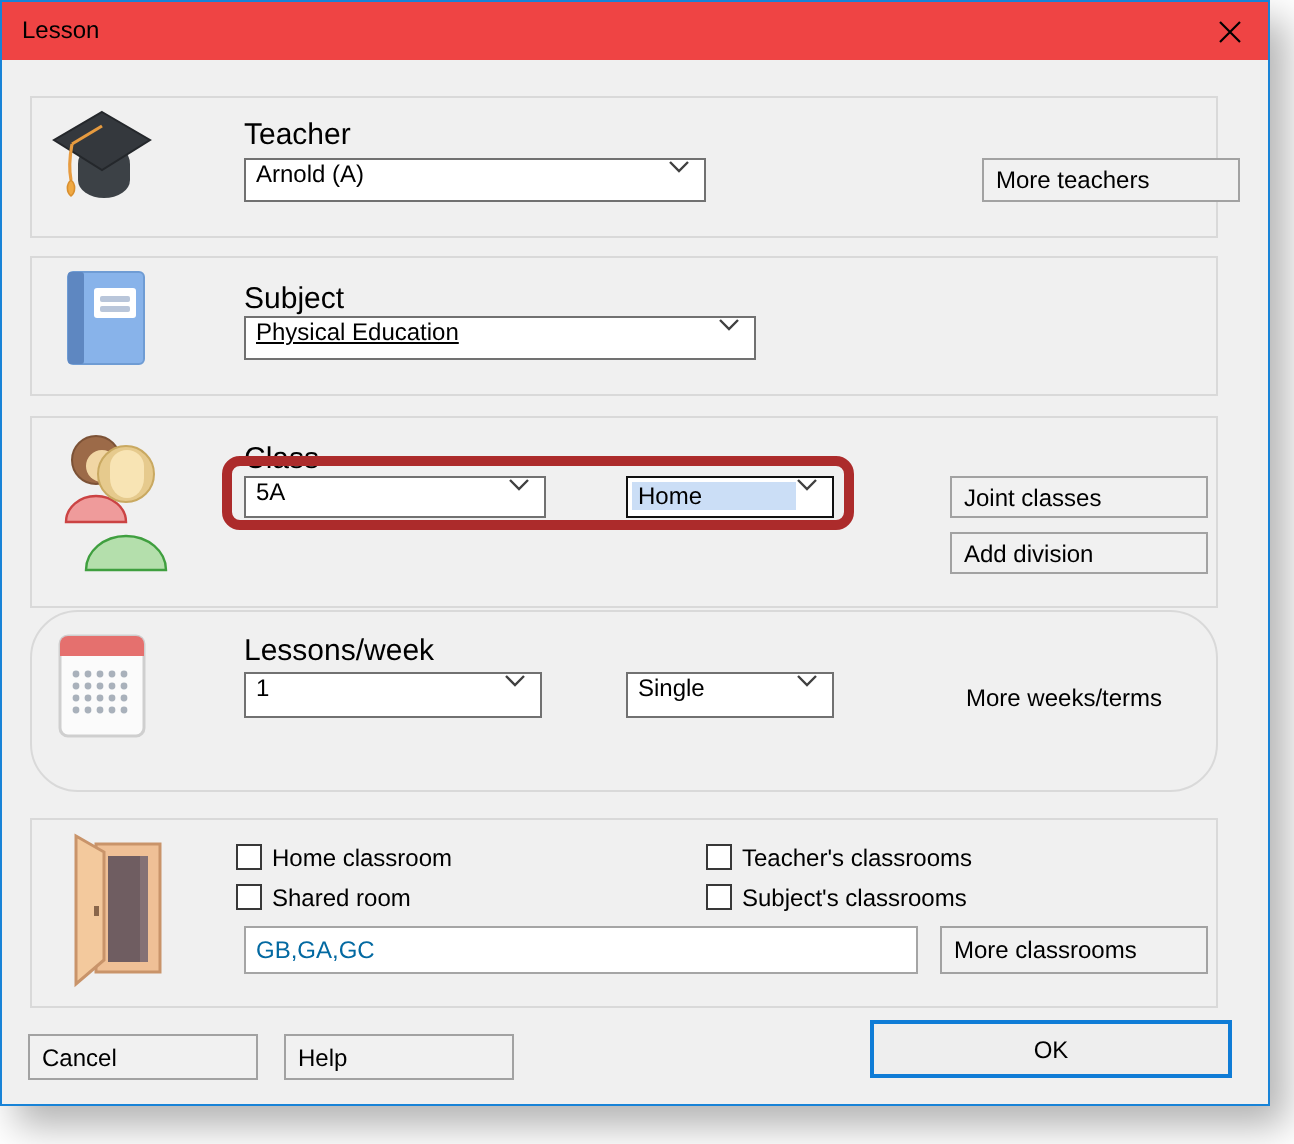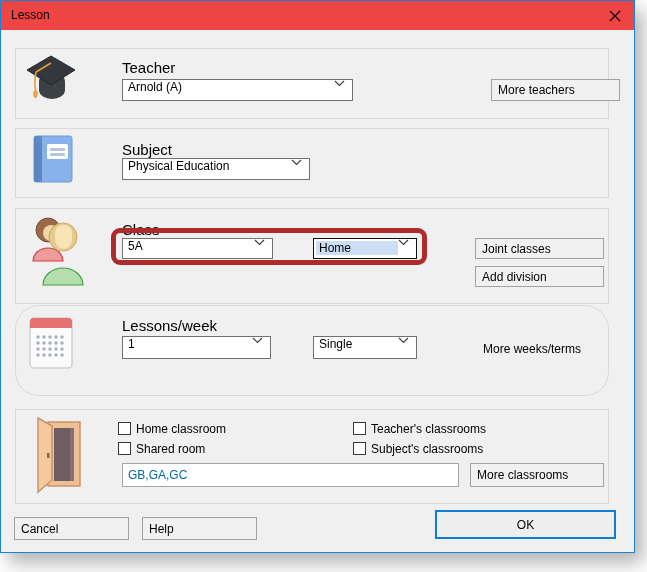--- a/index.html
+++ b/index.html
@@ -100,21 +100,21 @@
 
   <div class="section s-subject">
     <svg class="icon-box" style="left:14px;top:5px;" width="44" height="50" viewBox="0 0 44 50">
       <rect x="4" y="2" width="38" height="46" rx="2.5" fill="#88b3ea" stroke="#6f9cd4" stroke-width="1"></rect>
       <rect x="4" y="2" width="8" height="46" rx="1.5" fill="#5e87c1"></rect>
       <rect x="17" y="10" width="21" height="15" rx="1.5" fill="#ffffff"></rect>
       <rect x="20" y="14" width="15" height="3" rx="1" fill="#b9c6da"></rect>
       <rect x="20" y="19" width="15" height="3" rx="1" fill="#b9c6da"></rect>
     </svg>
     <span class="field-label" style="left:106px;top:12px;">Subject</span>
-    <div class="combo" style="left:106px;top:29px;width:188px;">
+    <div class="combo" style="left:106px;top:29px;width:256px;text-decoration:underline;">
       <span class="combo-text">Physical Education</span>
       <svg class="chev" width="11" height="7" viewBox="0 0 11 7">
         <path d="M1 1 L5.5 5.5 L10 1" stroke="#404040" stroke-width="1.2" fill="none"></path>
       </svg>
     </div>
   </div>
 
   <div class="section s-class">
     <svg class="icon-box" style="left:14px;top:4px;" width="56" height="74" viewBox="0 0 56 74">
       <circle cx="18" cy="17" r="12" fill="#9c6a48" stroke="#7c5236" stroke-width="1"></circle>

